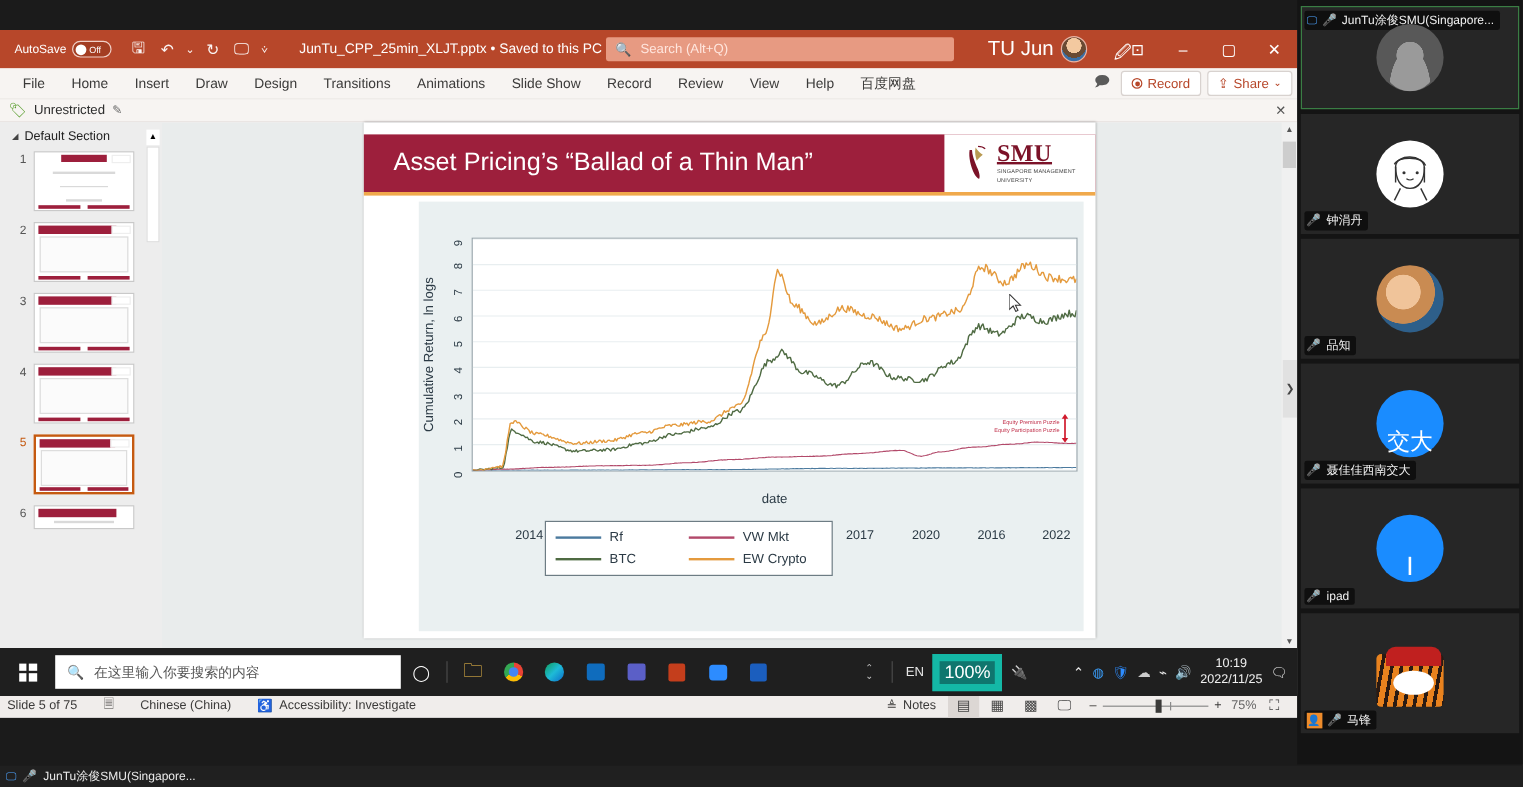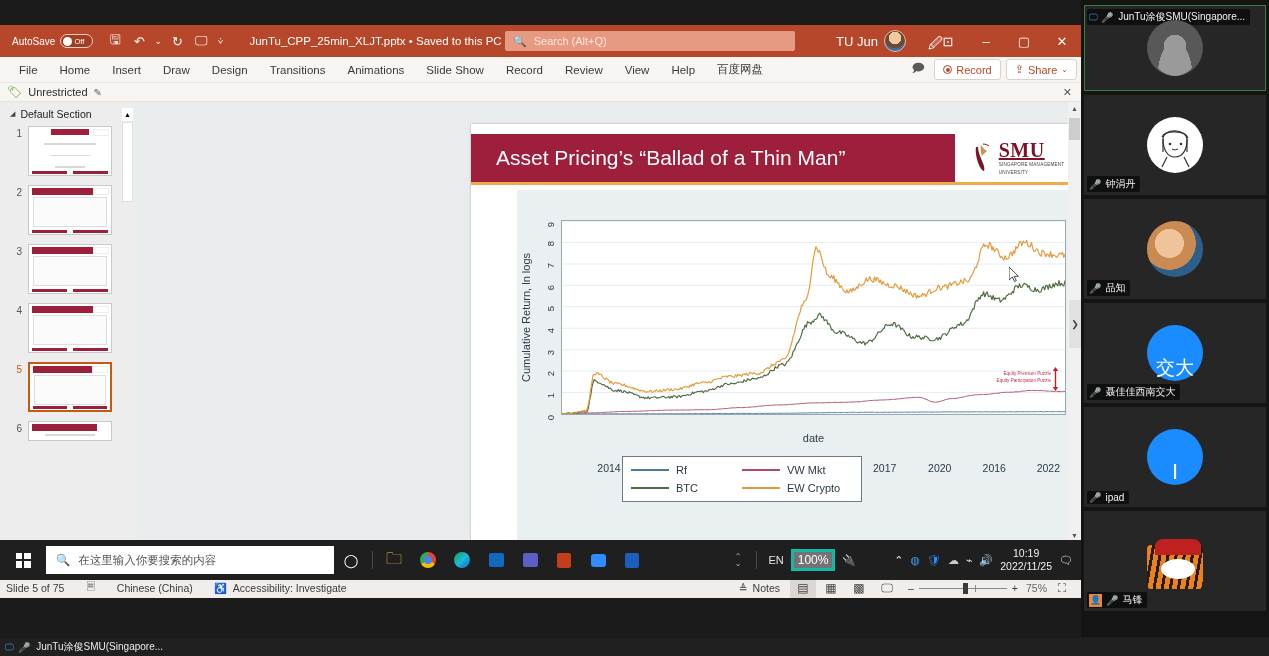--- a/index.html
+++ b/index.html
@@ -33,21 +33,21 @@
   }
   .qat-btn.small { width: 14px; font-size: 9px; }
   .doc-title { margin-left: 22px; font-size: 11.5px; white-space: nowrap; }
   .search-box {
     position: absolute; left: 505px; top: 6px; width: 290px; height: 20px;
     background: #e79a82; border-radius: 2px; display: flex; align-items: center;
     padding: 0 8px; gap: 7px;
   }
   .search-box .ph { font-size: 11px; color: #ffe6de; }
   .user-area { position: absolute; right: 175px; top: 0; height: 32px; display: flex; align-items: center; gap: 6px; }
-  .user-name { font-size: 13px; }
+  .user-name { font-size: 17px; }
   .avatar {
     width: 22px; height: 22px; border-radius: 50%;
     background: radial-gradient(circle at 50% 35%, #f3c9a0 0 38%, #6a4a33 39% 62%, #3a6ea5 63% 100%);
     border: 1px solid #e8b4a4;
   }
   .win-ctl { position: absolute; right: 0; top: 0; height: 32px; display: flex; align-items: center; }
   .win-ctl div { width: 38px; height: 32px; display: flex; align-items: center; justify-content: center; font-size: 13px; color: #fff; }
   .pen-icon { position: absolute; right: 138px; top: 8px; font-size: 14px; color: #fff; }
 
   
@@ -98,21 +98,21 @@
   .t-line { height: 1.5px; background: #d9d9d9; margin: 2px 0; }
   .t-chart { height: 30px; margin: 2px 4px; border: 1px solid #ddd; background: #fbfbfb; position: relative; }
   .t-foot { position: absolute; bottom: 1px; left: 3px; right: 3px; display: flex; gap: 6px; }
   .t-foot span { height: 3px; background: #9d1f3c; flex: 1; }
   .t-logo { position: absolute; right: 2px; top: 2px; width: 16px; height: 7px; background: #fff; border: 1px solid #eee; }
   .panel-scroll { position: absolute; right: 2px; top: 20px; width: 11px; height: 80px; background: #fff; border: 1px solid #ddd; }
   .panel-up { position: absolute; right: 2px; top: 6px; width: 11px; height: 13px; background: #fff; font-size: 7px; text-align: center; line-height: 13px; }
   .panel-dn { position: absolute; right: 2px; bottom: 4px; width: 13px; height: 13px; background: #e3e3e3; font-size: 7px; text-align: center; line-height: 13px; }
 
   
-  .canvas-wrap { flex: 1; position: relative; display: flex; align-items: flex-start; justify-content: flex-end; padding-top: 22px; }
+  .canvas-wrap { flex: 1; position: relative; display: flex; align-items: flex-start; justify-content: center; }
   .slide {
     width: 610px; height: 430px; background: #fff; box-shadow: 0 0 2px rgba(0,0,0,.3); position: relative; overflow: hidden;
   }
   .slide-title-bar {
     position: absolute; left: 0; top: 10px; width: 100%; height: 48px; background: #9d1f3c;
     display: flex; align-items: center;
   }
   .slide-title { color: #fff; font-size: 21px; padding-left: 25px; font-weight: 400; }
   .slide-accent { position: absolute; left: 0; top: 58px; width: 100%; height: 3px; background: #f0a94c; }
   .smu-logo {
@@ -212,21 +212,21 @@
   .start-btn { width: 46px; height: 40px; display: flex; align-items: center; justify-content: center; }
   .win-logo { width: 15px; height: 15px; display: grid; grid-template-columns: 1fr 1fr; grid-template-rows: 1fr 1fr; gap: 1.5px; }
   .win-logo i { background: #fff; display: block; }
   .tb-search {
     width: 288px; height: 28px; background: #fff; display: flex; align-items: center; gap: 8px; padding: 0 10px;
     font-size: 11.5px; color: #555;
   }
   .tb-icon { width: 34px; height: 40px; display: flex; align-items: center; justify-content: center; font-size: 16px; }
   .tb-sep { width: 1px; height: 18px; background: #4a4a4a; margin: 0 4px; }
   .tray { margin-left: auto; display: flex; align-items: center; gap: 7px; padding-right: 8px; color: #e6e6e6; font-size: 11px; }
-  .battery { background: #737373; color: #fff; font-size: 12px; padding: 1px 4px; border: 3px solid #14b8a6; }
+  .battery { background: #0f766e; color: #fff; font-size: 15px; padding: 1px 4px; border: 6px solid #14b8a6; }
   .clock { text-align: center; font-size: 10.5px; line-height: 1.25; color: #f0f0f0; }
   .spin { display: flex; flex-direction: column; color: #bbb; font-size: 8px; line-height: .9; margin-right: 4px; }
 
   
   .osbar { position: absolute; left: 0; bottom: 0; width: 1269px; height: 18px; background: #202020; display: flex; align-items: center; padding-left: 5px; gap: 5px; font-size: 10px; color: #eaeaea; }
   .chev-right { position: absolute; right: 188px; top: 300px; width: 12px; height: 48px; background: #e1e1e1; display: flex; align-items: center; justify-content: center; font-size: 9px; color: #444; }
   .scroll-right { position: absolute; right: 0; top: 0; width: 13px; bottom: 0; background: #f0f0f0; }
   .sr-up { position: absolute; top: 3px; left: 0; width: 13px; text-align: center; font-size: 7px; color: #555; }
   .sr-thumb { position: absolute; top: 16px; left: 1px; width: 11px; height: 22px; background: #cdcdcd; }
   .sr-dn { position: absolute; bottom: 38px; left: 0; width: 13px; text-align: center; font-size: 7px; color: #555; }

